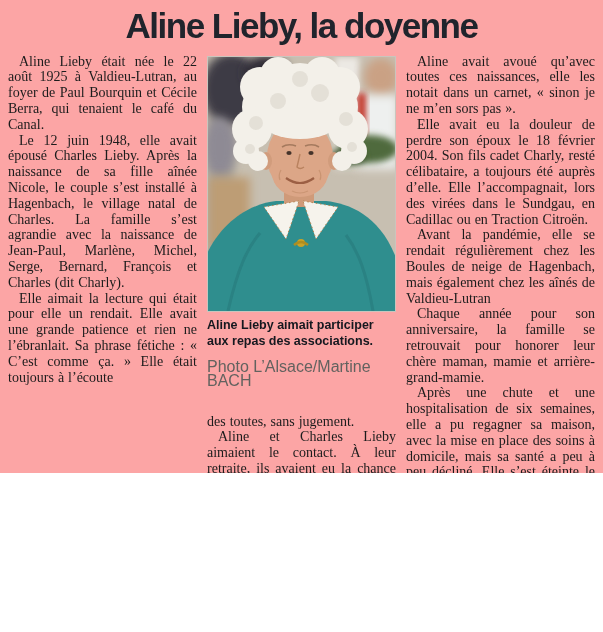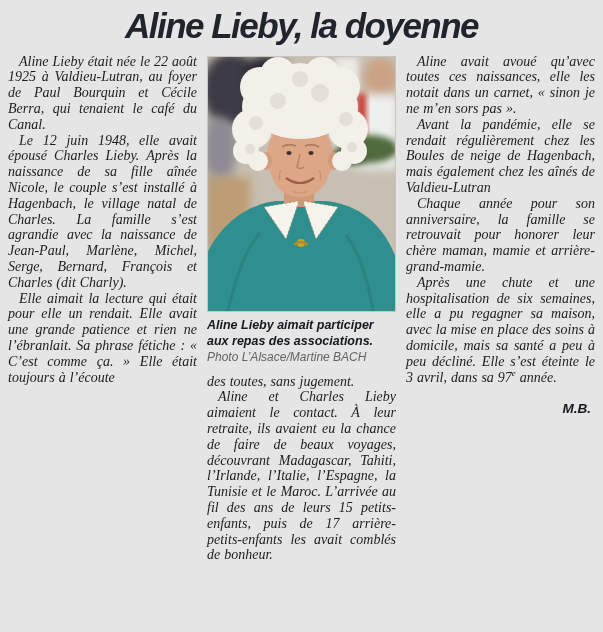--- a/index.html
+++ b/index.html
@@ -1,44 +1,43 @@
 <!DOCTYPE html>
 <html lang="fr"><head>
 <meta charset="utf-8">
 <style>
   html,body{margin:0;padding:0;background:#ffffff;}
   .page{
-    width:603px;height:632px;overflow:hidden;position:relative;
-    background:#e5e5e5;color:#1c1c1c;
+    width:603px;height:473px;overflow:hidden;position:relative;
+    background:#fca5a5;color:#1c1c1c;
     font-family:"Liberation Serif",serif;
-    font-style:italic;
   }
   .headline{
     margin:8px 6px 10px;text-align:center;
     font-family:"Liberation Sans",sans-serif;font-weight:700;
     font-size:35px;line-height:1.02;letter-spacing:-1.5px;color:#20242c;
   }
   .headline .tline{display:block;}
   .cols{display:flex;gap:10px;padding:0 8px;}
   .col{width:189px;flex:0 0 189px;}
   .col p{
     margin:0;text-indent:11px;text-align:justify;
     font-size:14px;line-height:15.8px;word-spacing:0.5px;color:#1c1c1c;
   }
   .col p.noindent{text-indent:0;}
   sup{font-size:9px;line-height:0;}
   figure.photo{margin:2px 0 0;}
   figure.photo svg{display:block;border:1px solid #c9c5bd;}
   .caption{
     font-family:"Liberation Sans",sans-serif;font-weight:700;
-    font-size:12.5px;line-height:16px;color:#15181f;margin:5px 0 1px;
+    font-size:12.5px;line-height:16px;color:#15181f;margin:5px 0 11px;
   }
   .credit{
     font-family:"Liberation Sans",sans-serif;font-weight:400;
-    font-size:12px;line-height:14px;color:#63625f;margin:0 0 10px;
+    font-size:16px;line-height:14px;color:#63625f;margin:0 0 26px;
   }
   .byline{
     text-align:right;font-family:"Liberation Sans",sans-serif;
     font-weight:700;font-size:13.5px;color:#15181f;margin-top:16px;padding-right:4px;
   }
 </style>
 </head>
 <body>
 
 <div class="page">
@@ -137,20 +136,21 @@
         </svg>
       </figure>
       <div class="caption">Aline Lieby aimait participer aux repas des associations.</div>
       <div class="credit">Photo L’Alsace/Martine BACH</div>
       <p class="noindent">des toutes, sans jugement.</p>
       <p>Aline et Charles Lieby aimaient le contact. À leur retraite, ils avaient eu la chance de faire de beaux voyages, découvrant Madagascar, Tahiti, l’Irlande, l’Italie, l’Espagne, la Tunisie et le Maroc. L’arrivée au fil des ans de leurs 15 petits-enfants, puis de 17 arrière-petits-enfants les avait comblés de bonheur.</p>
     </div>
 
     <div class="col">
       <p>Aline avait avoué qu’avec toutes ces naissances, elle les notait dans un carnet, « sinon je ne m’en sors pas ».</p>
+      <p>Elle avait eu la douleur de perdre son époux le 18 février 2004. Son fils cadet Charly, resté célibataire, a toujours été auprès d’elle. Elle l’accompagnait, lors des virées dans le Sundgau, en Cadillac ou en Traction Citroën.</p>
       <p>Avant la pandémie, elle se rendait régulièrement chez les Boules de neige de Hagenbach, mais également chez les aînés de Valdieu-Lutran</p>
       <p>Chaque année pour son anniversaire, la famille se retrouvait pour honorer leur chère maman, mamie et arrière-grand-mamie.</p>
       <p><span>Après une chute et une hospitalisation de six semaines, elle a pu regagner sa maison, avec la mise en place des soins à domicile, mais sa santé a peu à peu décliné. Elle s’est éteinte le 3 avril, dans sa 97</span><sup>e</sup><span> année.</span></p>
       <div class="byline">M.B.</div>
     </div>
 
   </div>
 </div>
 
 </body></html>

